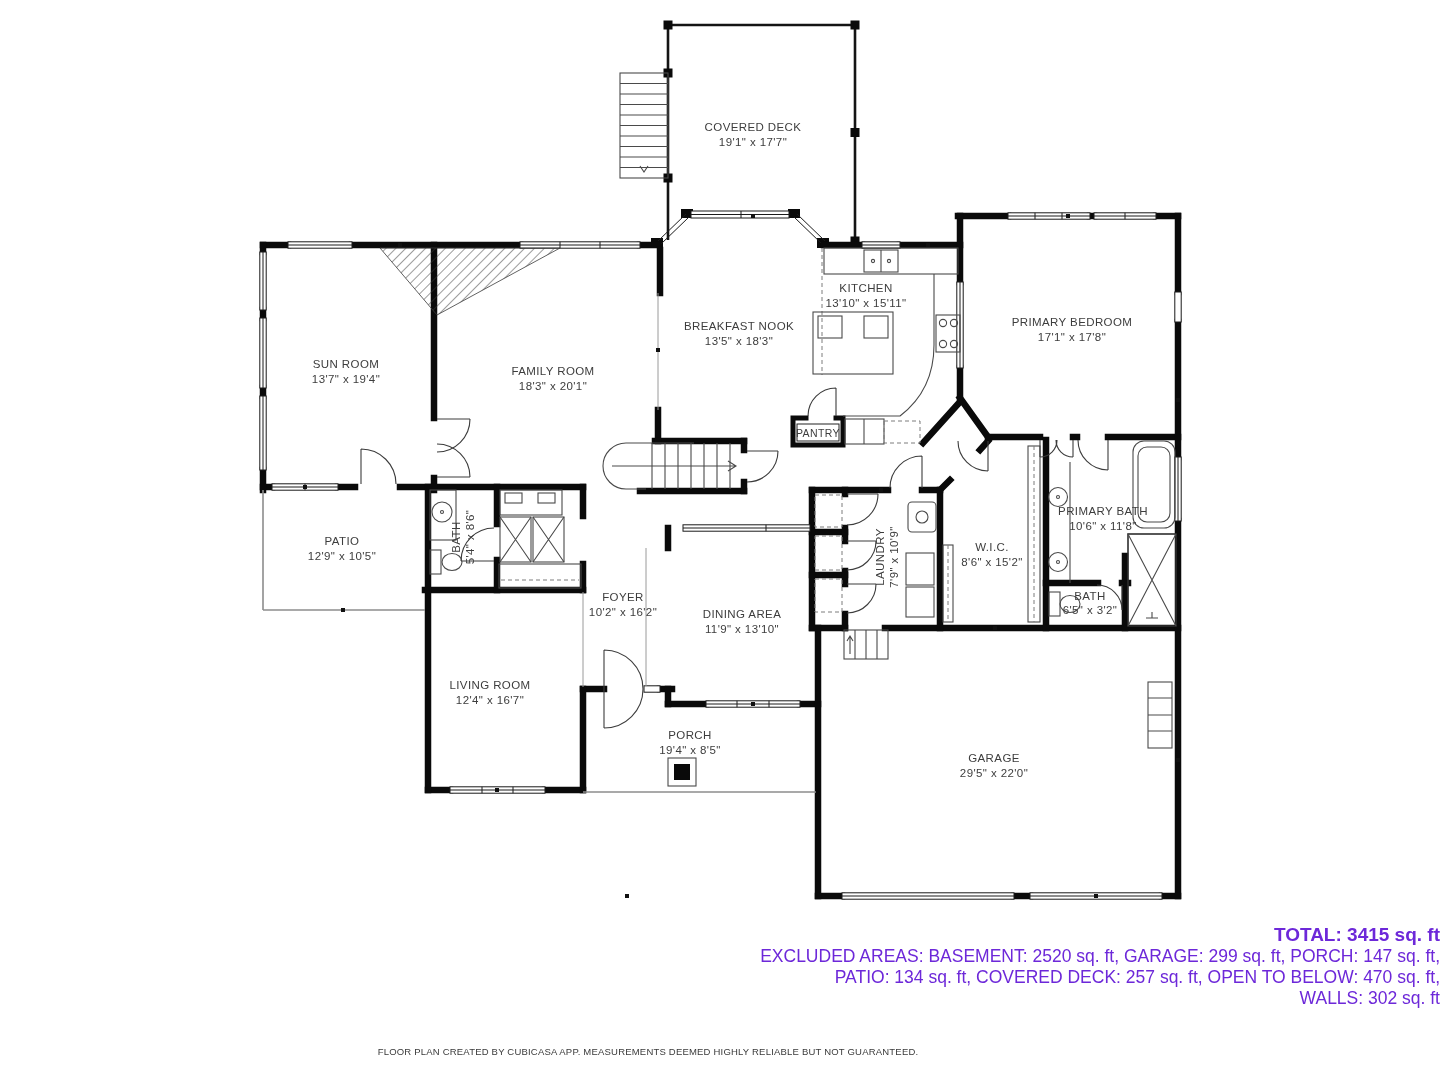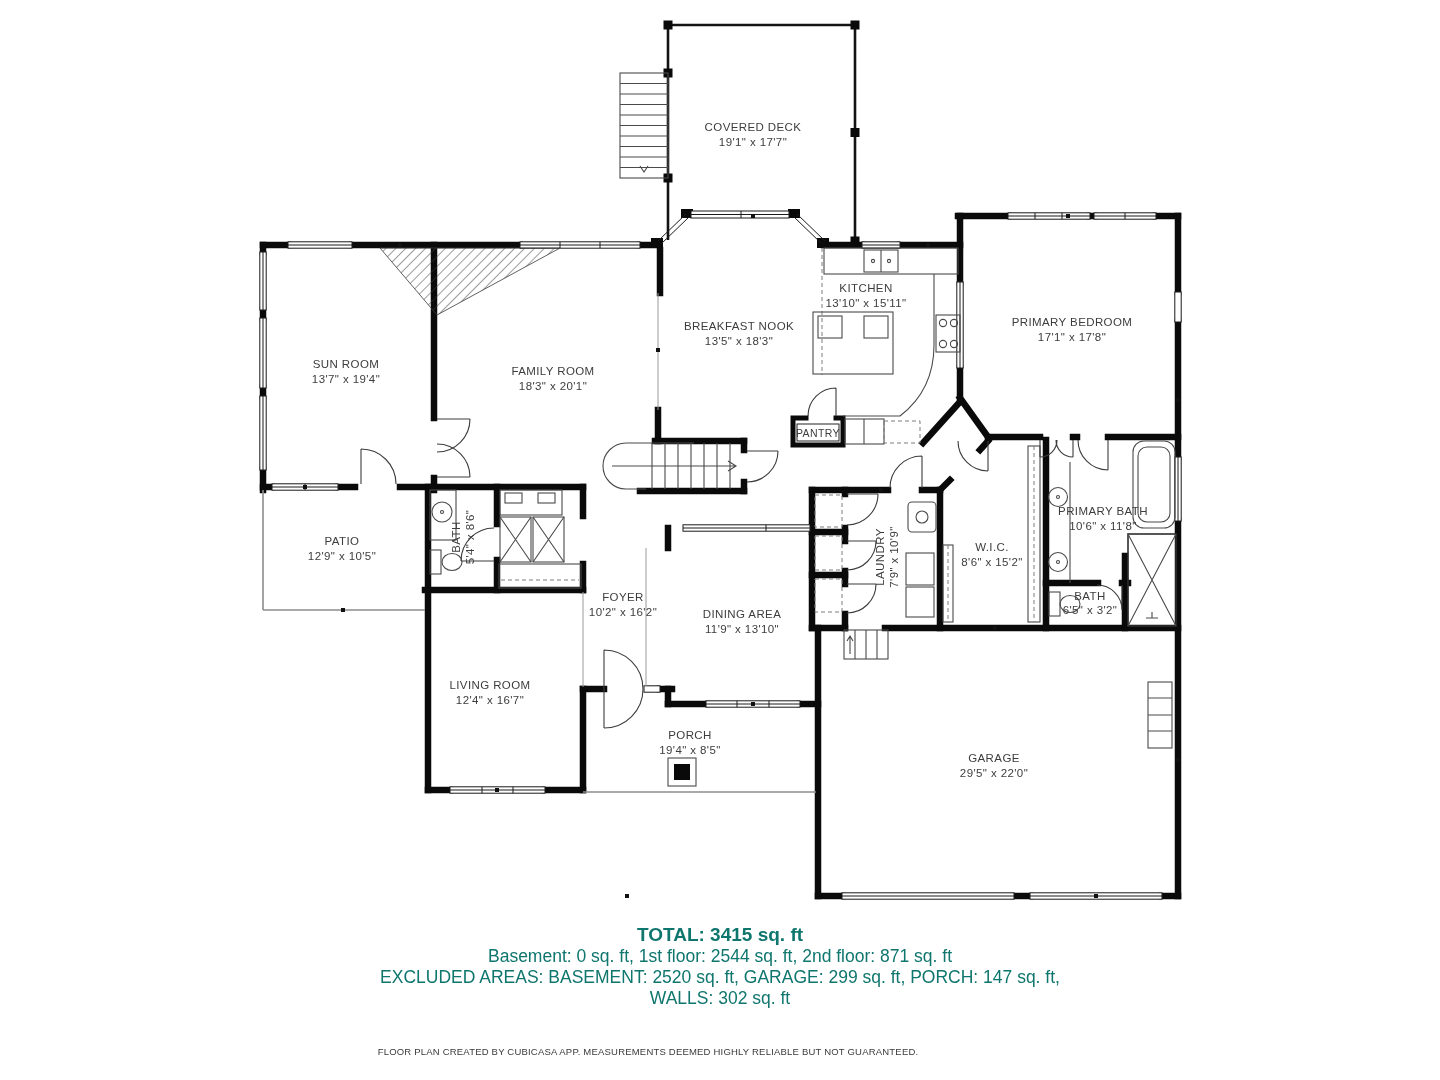--- a/index.html
+++ b/index.html
@@ -14,21 +14,21 @@
   .fixture-bold{stroke:#2e2e2e;stroke-width:1.6;fill:none;}
   .door{stroke:#3c3c3c;stroke-width:1.1;fill:none;}
   .win{fill:#ffffff;stroke:#1a1a1a;stroke-width:1;}
   .winline{stroke:#1a1a1a;stroke-width:1;fill:none;}
   .sep{stroke:#9a9a9a;stroke-width:1;fill:none;}
   .outdoor{stroke:#8d8d8d;stroke-width:1.6;fill:none;}
   .dash{stroke:#7d7d7d;stroke-width:1;fill:none;stroke-dasharray:4 3;}
   .tick{fill:#111;}
   .room-name,.room-dims{fill:#3d3d3d;font-size:11.5px;letter-spacing:.4px;
        text-anchor:middle;font-family:"Liberation Sans",sans-serif;}
-  .summary{position:absolute;left:0;top:924px;width:1440px;text-align:center;color:#0f766e;}
+  .summary{position:absolute;left:0;top:924px;width:1440px;text-align:right;color:#6d28d9;}
   .summary .t{font-size:19px;font-weight:700;line-height:22px;}
   .summary p{margin:0;font-size:17.5px;line-height:21px;font-weight:400;}
   .disclaimer{position:absolute;left:0;top:1046px;width:1296px;text-align:center;
        font-size:9.5px;color:#3a3a3a;letter-spacing:.2px;}
 </style>
 </head>
 <body>
 
 <svg width="1440" height="910" viewBox="0 0 1440 910">
   <defs>
@@ -340,18 +340,18 @@
     <text class="room-name" x="690" y="739">PORCH</text>
     <text class="room-dims" x="690" y="754">19'4" x 8'5"</text>
 
     <text class="room-name" x="994" y="762">GARAGE</text>
     <text class="room-dims" x="994" y="777">29'5" x 22'0"</text>
   </g>
 </svg>
 
 <div class="summary">
   <p class="t">TOTAL: 3415 sq. ft</p>
-  <p>Basement: 0 sq. ft, 1st floor: 2544 sq. ft, 2nd floor: 871 sq. ft</p>
   <p>EXCLUDED AREAS: BASEMENT: 2520 sq. ft, GARAGE: 299 sq. ft, PORCH: 147 sq. ft,</p>
+  <p>PATIO: 134 sq. ft, COVERED DECK: 257 sq. ft, OPEN TO BELOW: 470 sq. ft,</p>
   <p>WALLS: 302 sq. ft</p>
 </div>
 
 <div class="disclaimer">FLOOR PLAN CREATED BY CUBICASA APP. MEASUREMENTS DEEMED HIGHLY RELIABLE BUT NOT GUARANTEED.</div>
 
 </body></html>

